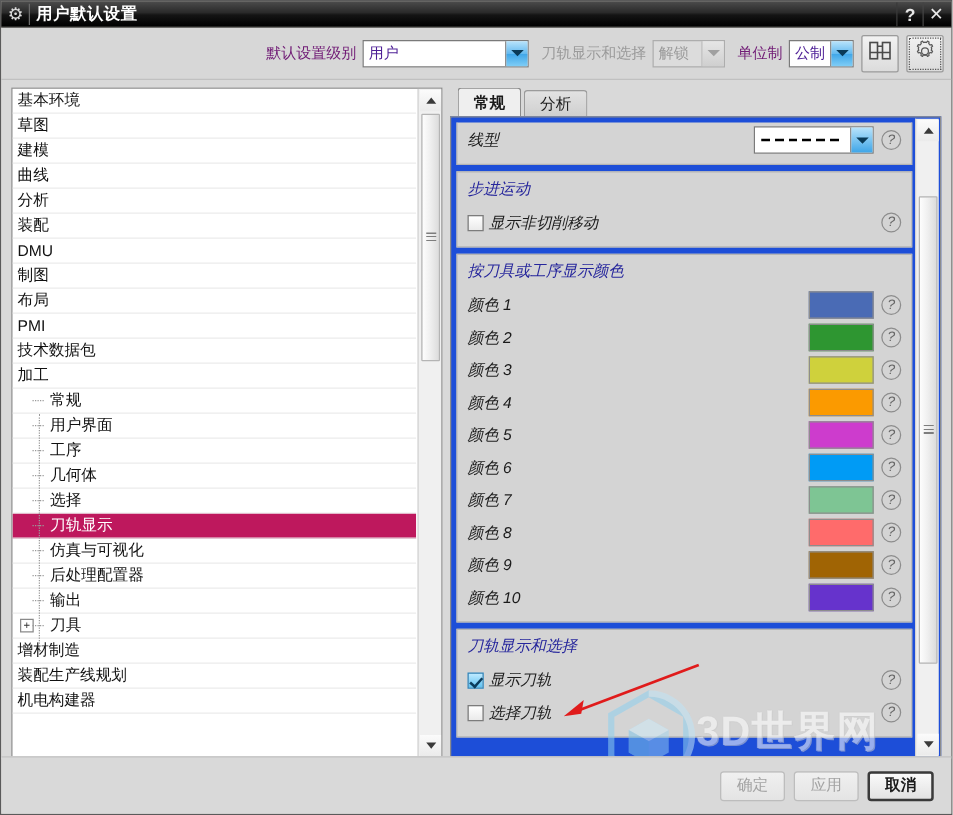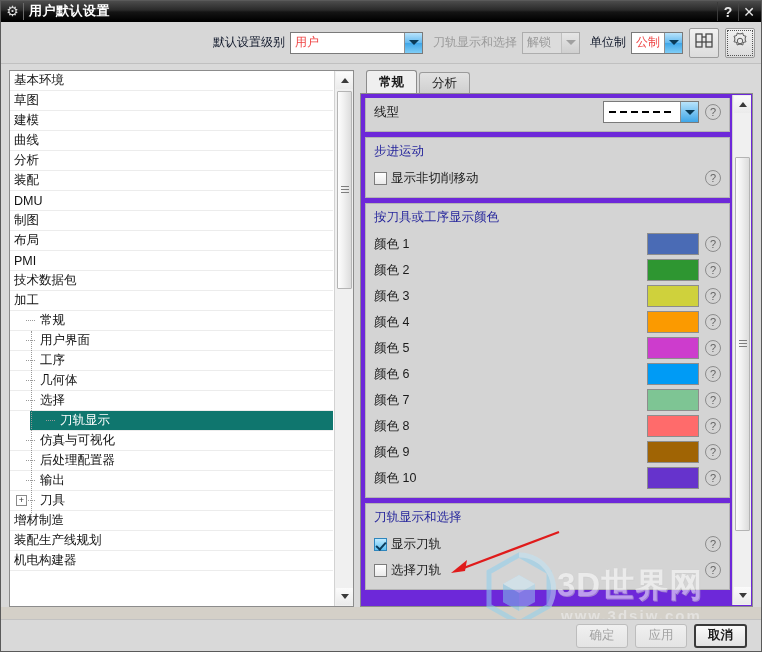--- a/index.html
+++ b/index.html
@@ -62,40 +62,40 @@
 
   
   #toolbar {
     height: 42px;
     background: #d7d7d7;
     display: flex; align-items: center; justify-content: flex-end;
     padding-right: 6px;
     border-bottom: 1px solid #c0c0c0;
   }
   #toolbar .lbl {
-    color: #0f172a;
+    color: #701a75;
     font-size: 12px;
     margin: 0 5px 0 10px;
     white-space: nowrap;
   }
   #toolbar .lbl.dim { color: #9a9a9a; }
 
   .combo {
     height: 22px;
     background: #fff;
     border: 1px solid #7a7a7a;
     display: flex; align-items: center;
     position: relative;
     cursor: default;
   }
   .combo .cval {
     flex: 1;
     padding: 0 4px;
     font-size: 12px;
-    color: #ef4444;
+    color: #4c1d95;
     white-space: nowrap;
     overflow: hidden;
   }
   .combo .arrow {
     width: 18px; height: 20px;
     background: linear-gradient(180deg, #b8e3fb 0%, #63b9ef 50%, #3fa6e8 51%, #7fcdf6 100%);
     border-left: 1px solid #8f8f8f;
     display: flex; align-items: center; justify-content: center;
   }
   .combo .arrow::after {
@@ -163,23 +163,22 @@
     cursor: default;
   }
   .tnode.child { padding-left: 16px; position: relative; }
   .tnode.child .dots {
     position: absolute; left: 16px; top: 9px;
     width: 9px; height: 1px;
     border-top: 1px dotted #9a9a9a;
   }
   .tnode.child .tlabel { padding-left: 14px; }
   .tnode.selected {
-    background: #0f766e;
+    background: #be185d;
     color: #fff;
-    margin-left: 20px;
   }
   .tnode.selected .tlabel { color: #fff; }
   .tnode .expander {
     position: absolute; left: 6px; top: 4px;
     width: 11px; height: 11px;
     border: 1px solid #8a8a8a;
     background: #fff;
     font-size: 9px; line-height: 9px;
     text-align: center;
     color: #333;
@@ -260,24 +259,25 @@
     cursor: default;
   }
   .tab.active {
     height: 23px;
     background: #efefef;
     font-weight: bold;
     border-color: #8c8c8c;
   }
   #tabpanel {
     flex: 1;
-    background: #6d28d9;
+    background: #1d4ed8;
     border: 1px solid #8c8c8c;
     position: relative;
     overflow: hidden;
+    font-style: italic;
   }
   #scrollarea {
     position: absolute;
     left: 4px; top: 4px; right: 22px; bottom: 4px;
     overflow: hidden;
   }
   .group {
     background: #d4d4d4;
     border: 1px solid #b4b4b4;
     margin-bottom: 5px;
@@ -351,21 +351,21 @@
   .linetype-combo .dashpreview {
     flex: 1; height: 2px;
     margin: 0 5px;
     background: repeating-linear-gradient(90deg,#000 0 7px,transparent 7px 11px);
   }
 
   
   #footer {
     position: absolute;
     left: 0; right: 0; bottom: 0;
-    height: 32px;
+    height: 46px;
     background: #d9d9d9;
     border-top: 1px solid #c2c2c2;
     display: flex; align-items: center; justify-content: flex-end;
     padding-right: 14px;
     gap: 7px;
   }
   .btn {
     min-width: 52px;
     height: 24px;
     padding: 0 12px;

